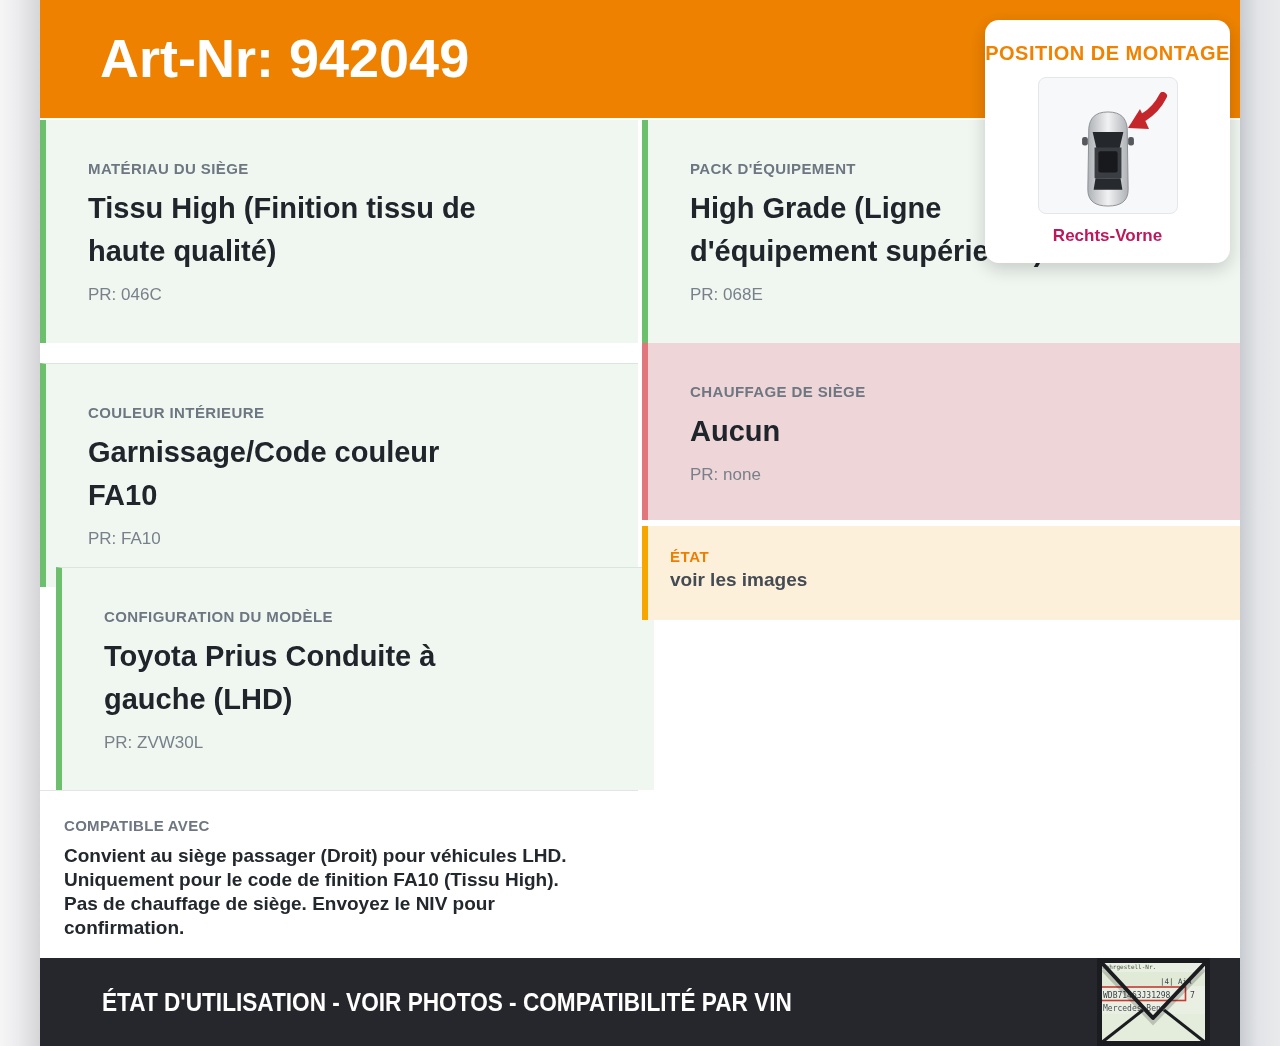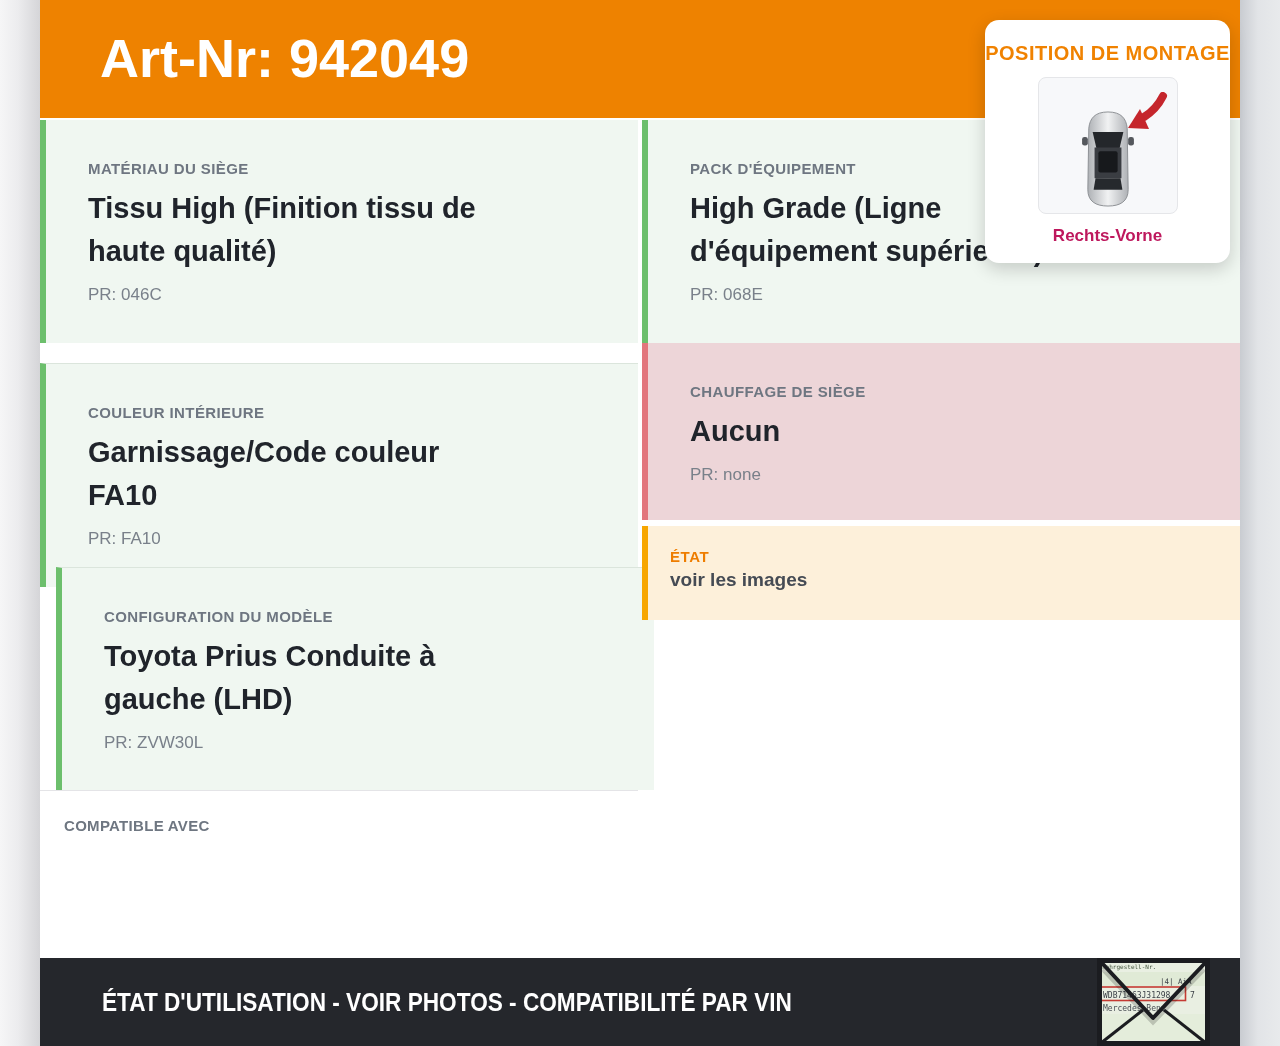--- a/index.html
+++ b/index.html
@@ -99,20 +99,24 @@
 
     <section class="card card-green pad-main divider-top c3">
       <div class="lbl">CONFIGURATION DU MODÈLE</div>
       <h2 class="val prewrap">Toyota Prius Conduite à
 gauche (LHD)</h2>
       <div class="pr">PR: ZVW30L</div>
     </section>
 
     <section class="card card-plain c4">
       <div class="lbl">COMPATIBLE AVEC</div>
+      <div class="compat-text">Convient au siège passager (Droit) pour véhicules LHD.
+Uniquement pour le code de finition FA10 (Tissu High).
+Pas de chauffage de siège. Envoyez le NIV pour
+confirmation.</div>
     </section>
 
     <section class="card card-green pad-main r1">
       <div class="lbl">PACK D'ÉQUIPEMENT</div>
       <h2 class="val prewrap">High Grade (Ligne
 d'équipement supérieure)</h2>
       <div class="pr">PR: 068E</div>
     </section>
 
     <section class="card card-pink pad-main r2">

